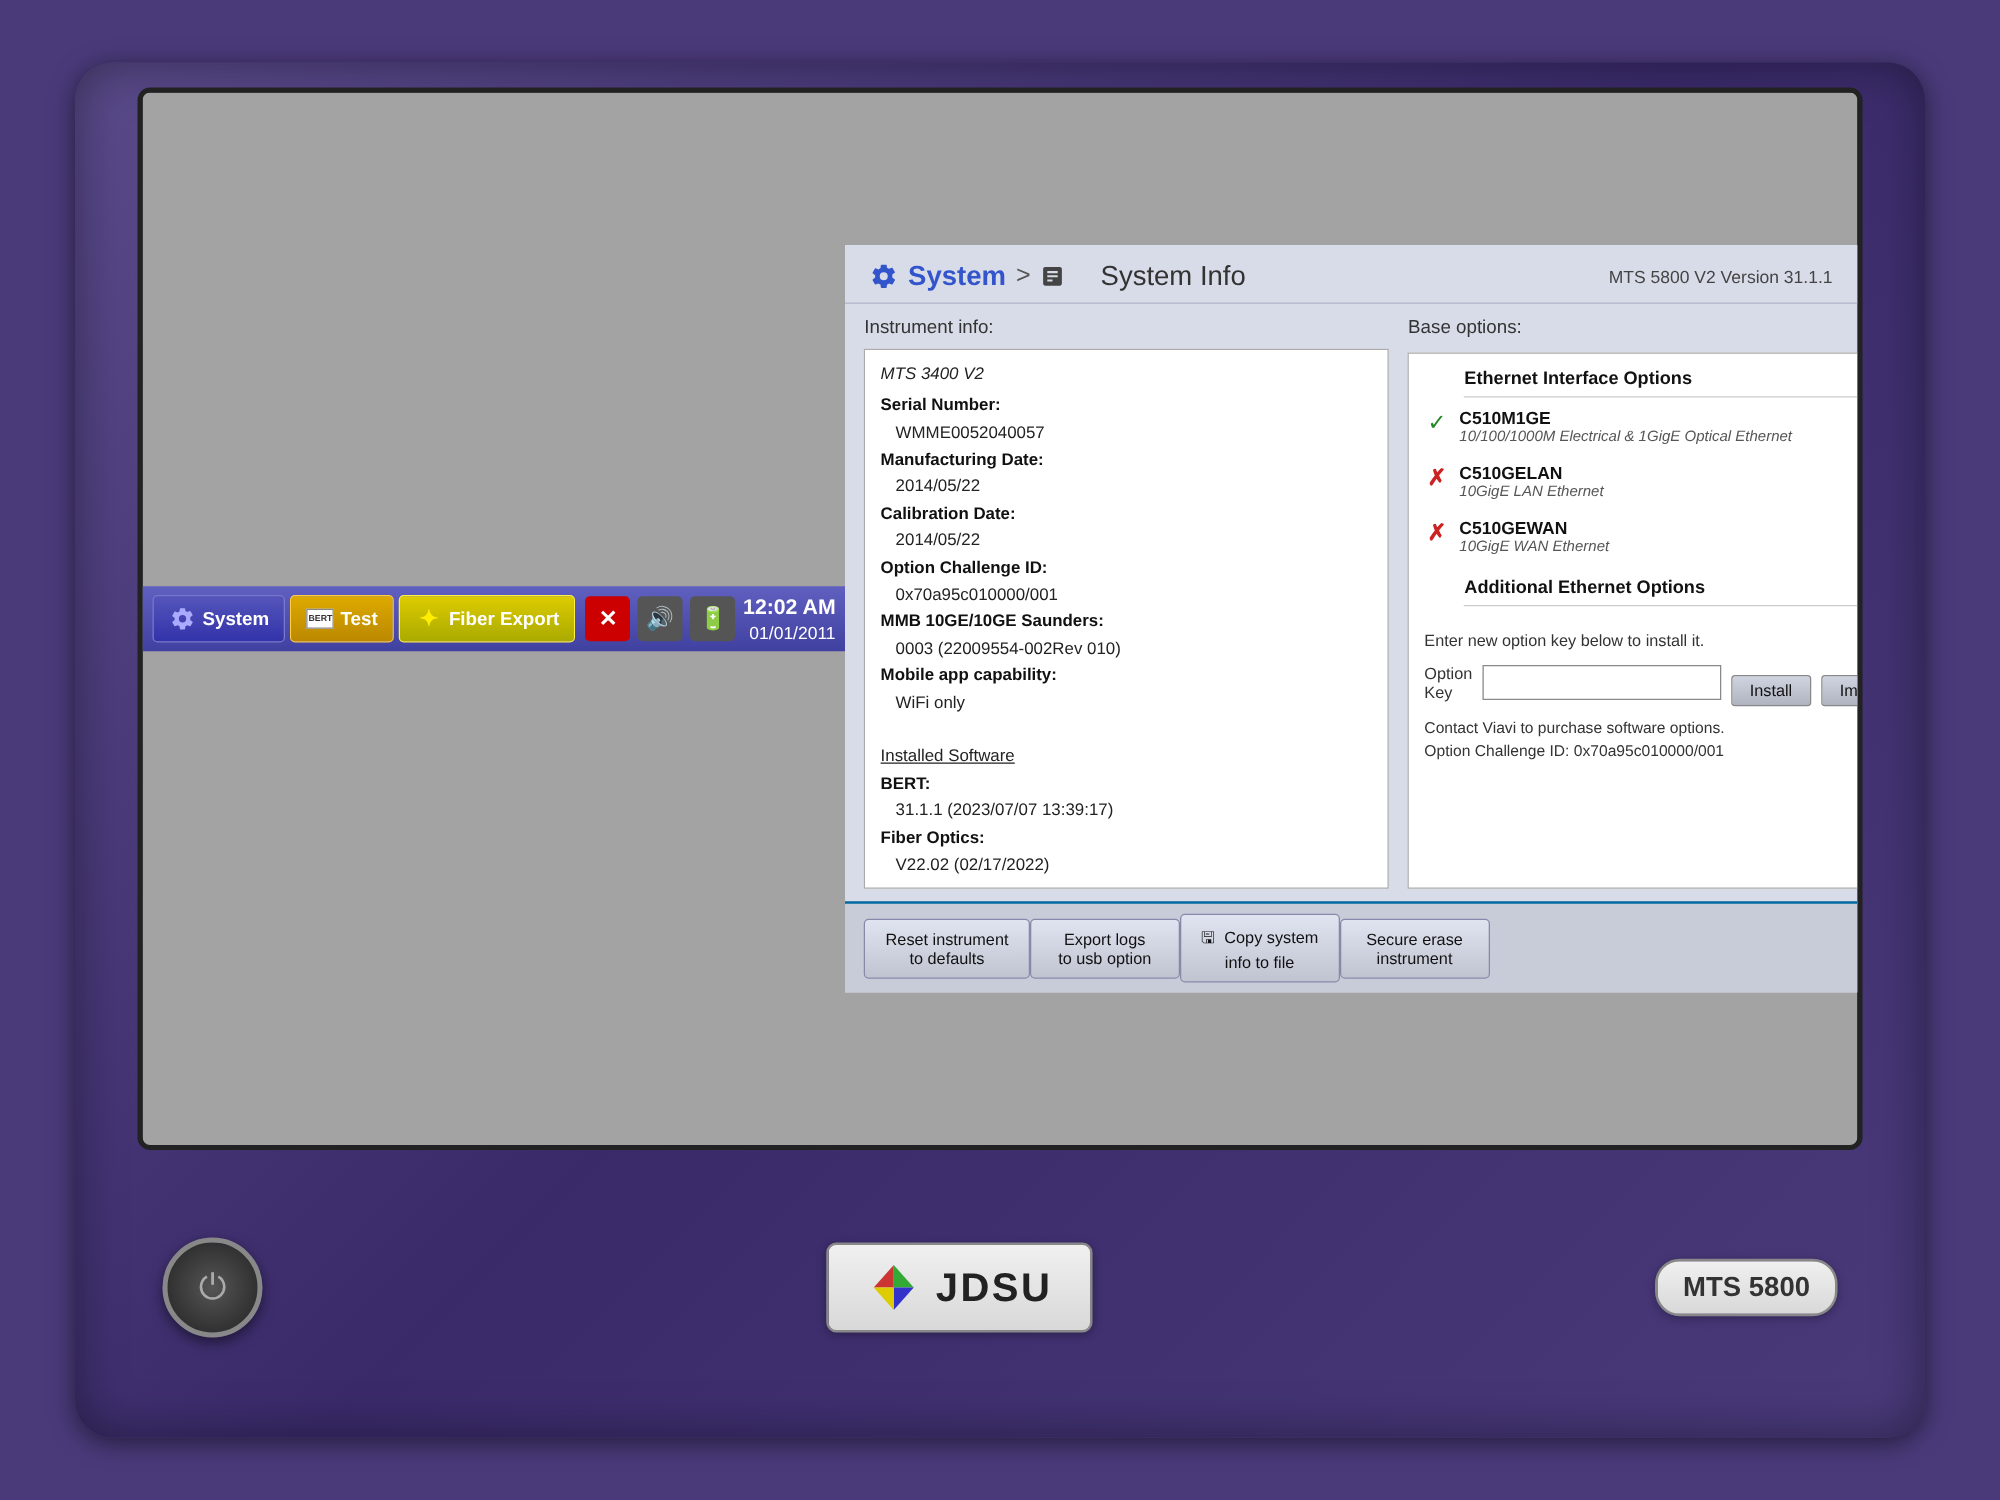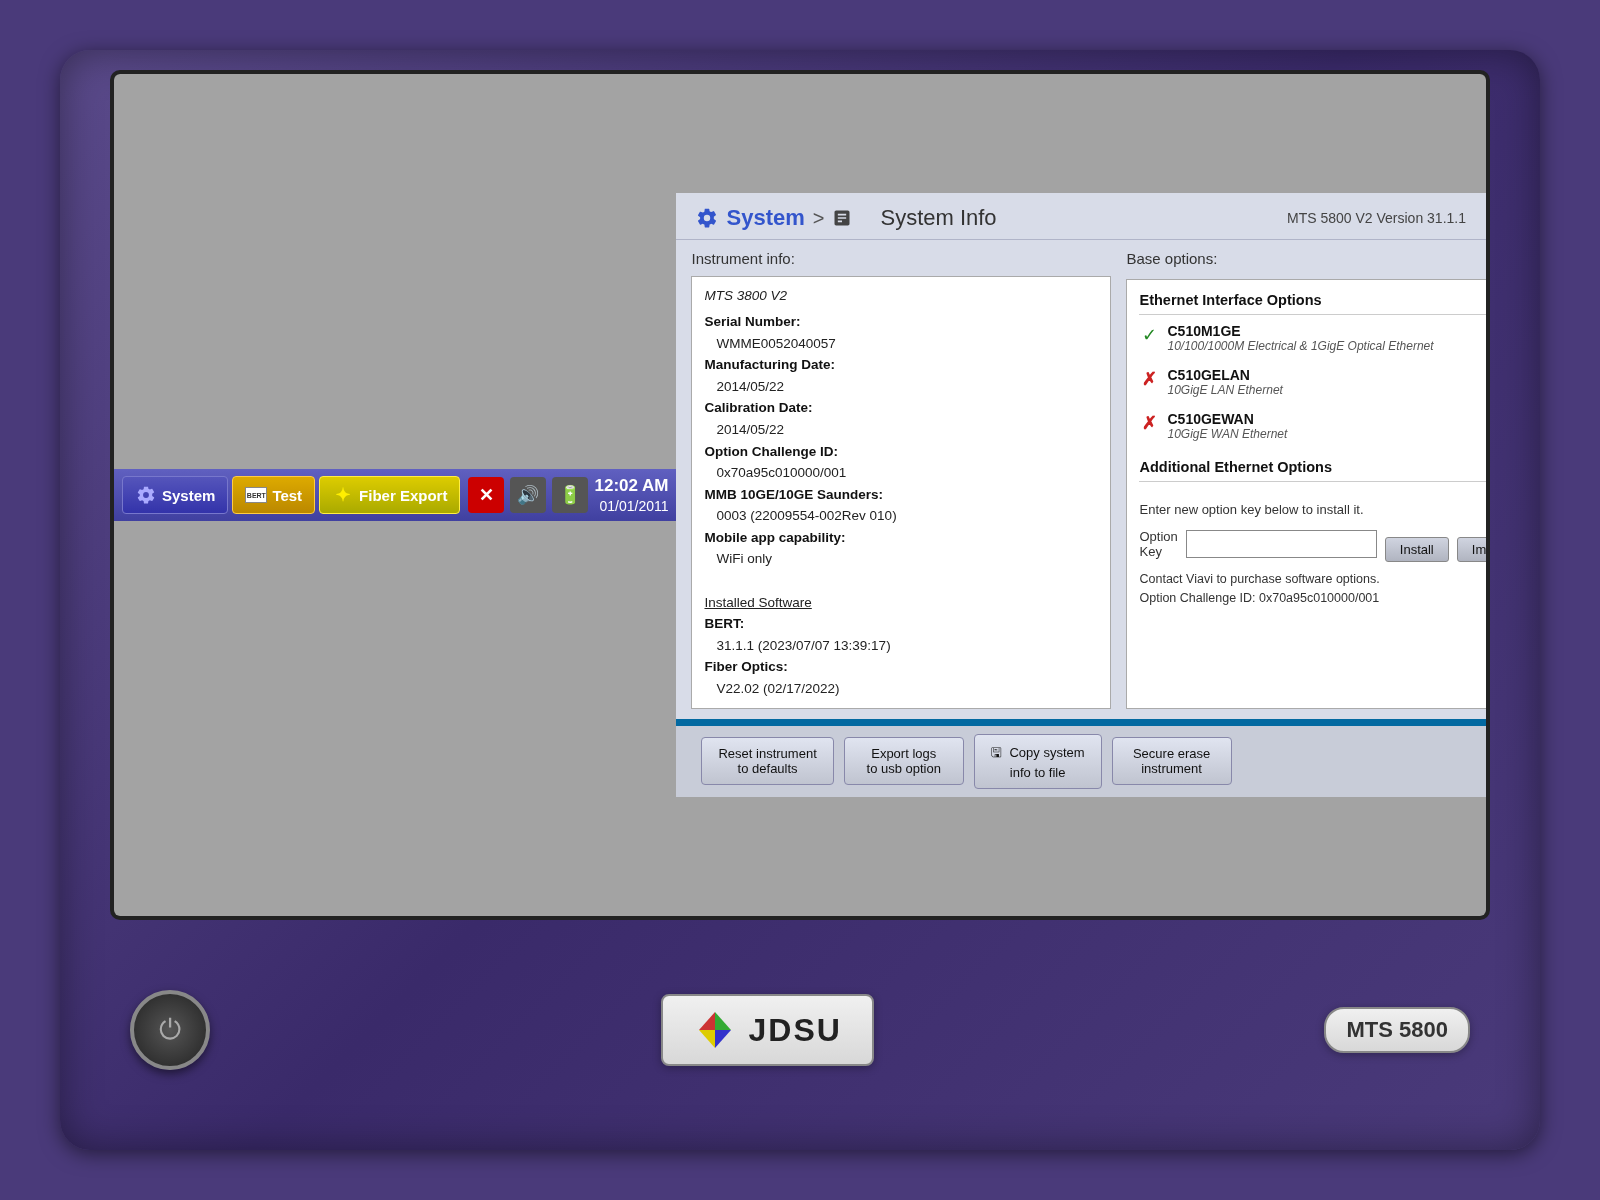--- a/index.html
+++ b/index.html
@@ -266,20 +266,21 @@
       font-size: 13.5px;
     }
 
     .options-section-title {
       font-weight: bold;
       font-size: 14.5px;
       color: #111;
       padding: 4px 0 6px 0;
       border-bottom: 1px solid #ccc;
       margin-bottom: 8px;
+      margin-left: 32px;
     }
 
     .option-item {
       display: flex;
       align-items: flex-start;
       gap: 8px;
       margin-bottom: 14px;
     }
 
     .option-status-icon {
@@ -348,24 +349,23 @@
 
     .contact-info {
       font-size: 12.5px;
       color: #333;
       line-height: 1.5;
     }
 
     
     .bottom-bar {
       background: #c8ccd8;
-      border-top: 7px solid #0369a1;
-      padding: 8px 25px;
-      display: flex;
-      gap: 10px;
+      border-top: 2px solid #0369a1;
+      padding: 8px 15px;
+      display: flex;
       align-items: center;
       flex-shrink: 0;
     }
 
     .bottom-btn {
       padding: 8px 16px;
       background: linear-gradient(to bottom, #e0e4f0, #c0c4d0);
       border: 1px solid #8888aa;
       border-radius: 4px;
       font-size: 13px;
@@ -511,21 +511,21 @@
             </span>
           </div>
           <span class="version-info">MTS 5800 V2 Version 31.1.1</span>
         </div>
 
         <div class="content-panels">
 
           <div class="left-panel">
             <div class="section-label">Instrument info:</div>
             <div class="info-box">
-              <div class="device-name">MTS 3800 V2</div>
+              <div class="device-name">MTS 3400 V2</div>
 
               <div>
                 <span class="info-row-label">Serial Number:</span><br>
                 <span class="info-row-value">WMME0052040057</span>
               </div>
               <div>
                 <span class="info-row-label">Manufacturing Date:</span><br>
                 <span class="info-row-value">2014/05/22</span>
               </div>
               <div>

